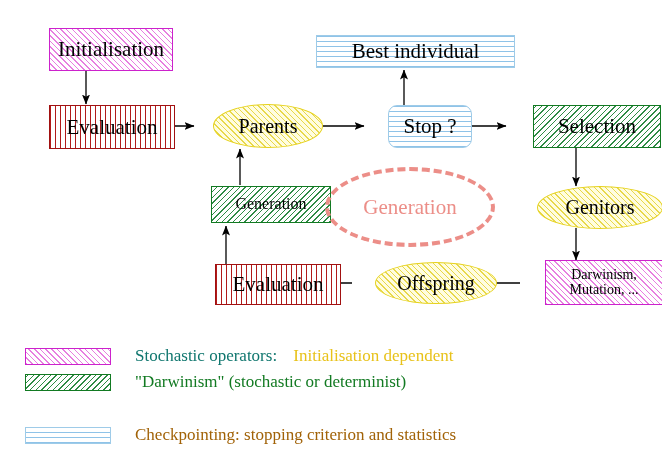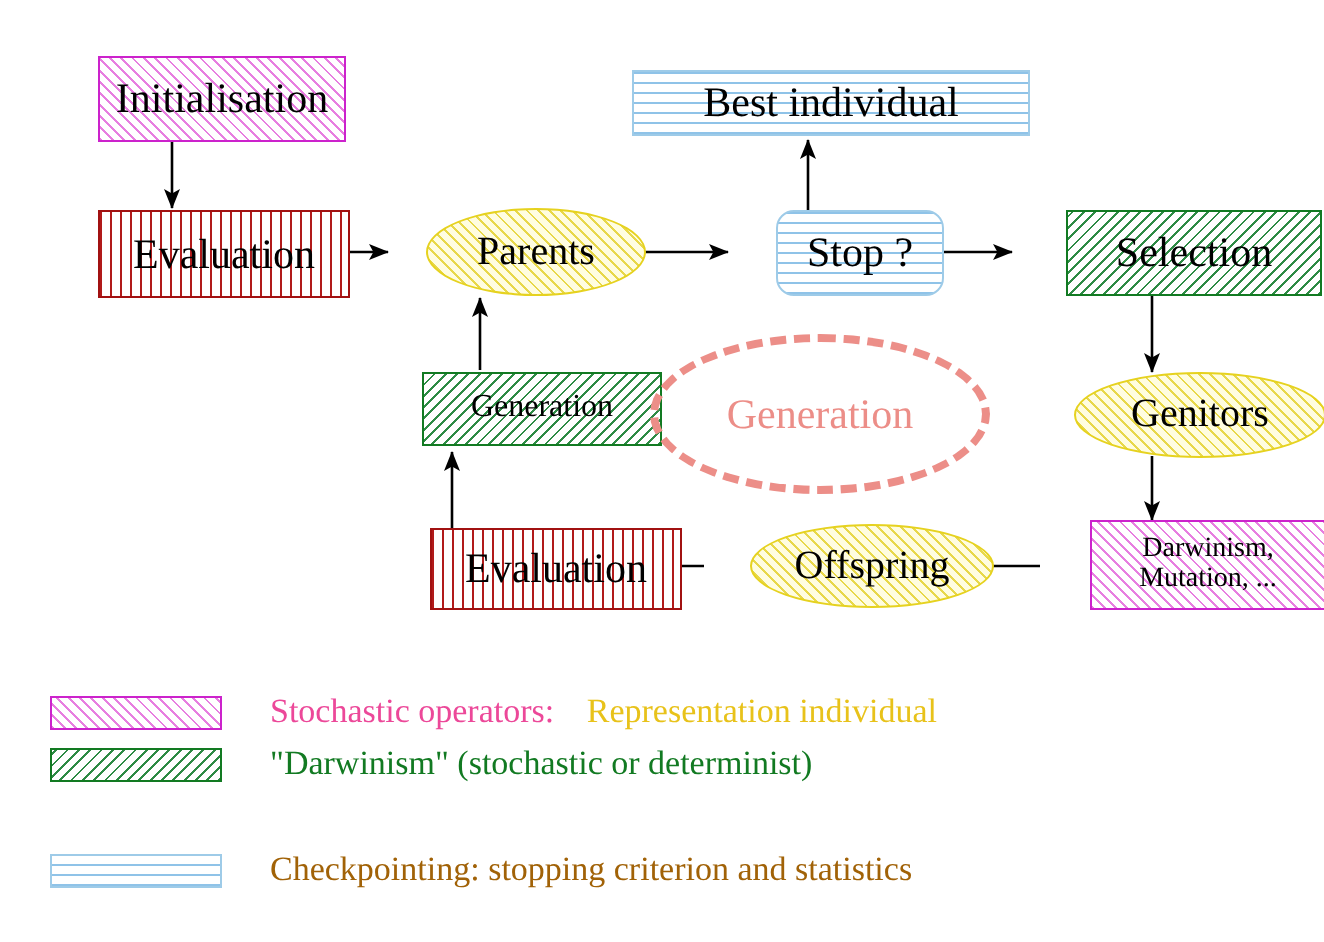--- a/index.html
+++ b/index.html
@@ -67,21 +67,21 @@
     color:#ec8e88;
     background:transparent;
     box-sizing:border-box;
   }
 
   
   .legend{position:absolute;left:0;top:0;width:662px;height:471px;}
   .lg-row{position:absolute;display:flex;align-items:center;}
   .lg-swatch{width:86px;height:17px;box-sizing:border-box;flex:none;}
   .lg-text{margin-left:24px;white-space:nowrap;font-size:17px;}
-  .t-magenta{color:#ec4899;}
+  .t-magenta{color:#0f766e;}
   .t-gold{color:#e8c21a;}
   .t-green{color:#127a22;}
   .t-red{color:#cc1111;}
   .t-blue{color:#a16207;}
 </style>
 </head>
 <body>
 
 <div id="canvas">
 
@@ -165,21 +165,21 @@
   <div class="generation" style="left:325px;top:167px;width:170px;height:80px;font-size:21px;">
     <span>Generation</span>
   </div>
 
   <div class="legend">
 
     <div class="lg-row" style="left:25px;top:346px;">
       <div class="lg-swatch fill-magenta"></div>
       <div class="lg-text">
         <span class="t-magenta">Stochastic operators:</span>
-        <span class="t-gold" style="margin-left:12px;">Representation individual</span>
+        <span class="t-gold" style="margin-left:12px;">Initialisation dependent</span>
       </div>
     </div>
 
     <div class="lg-row" style="left:25px;top:372px;">
       <div class="lg-swatch fill-green"></div>
       <div class="lg-text t-green">"Darwinism" (stochastic or determinist)</div>
     </div>
 
 
     <div class="lg-row" style="left:25px;top:425px;">

